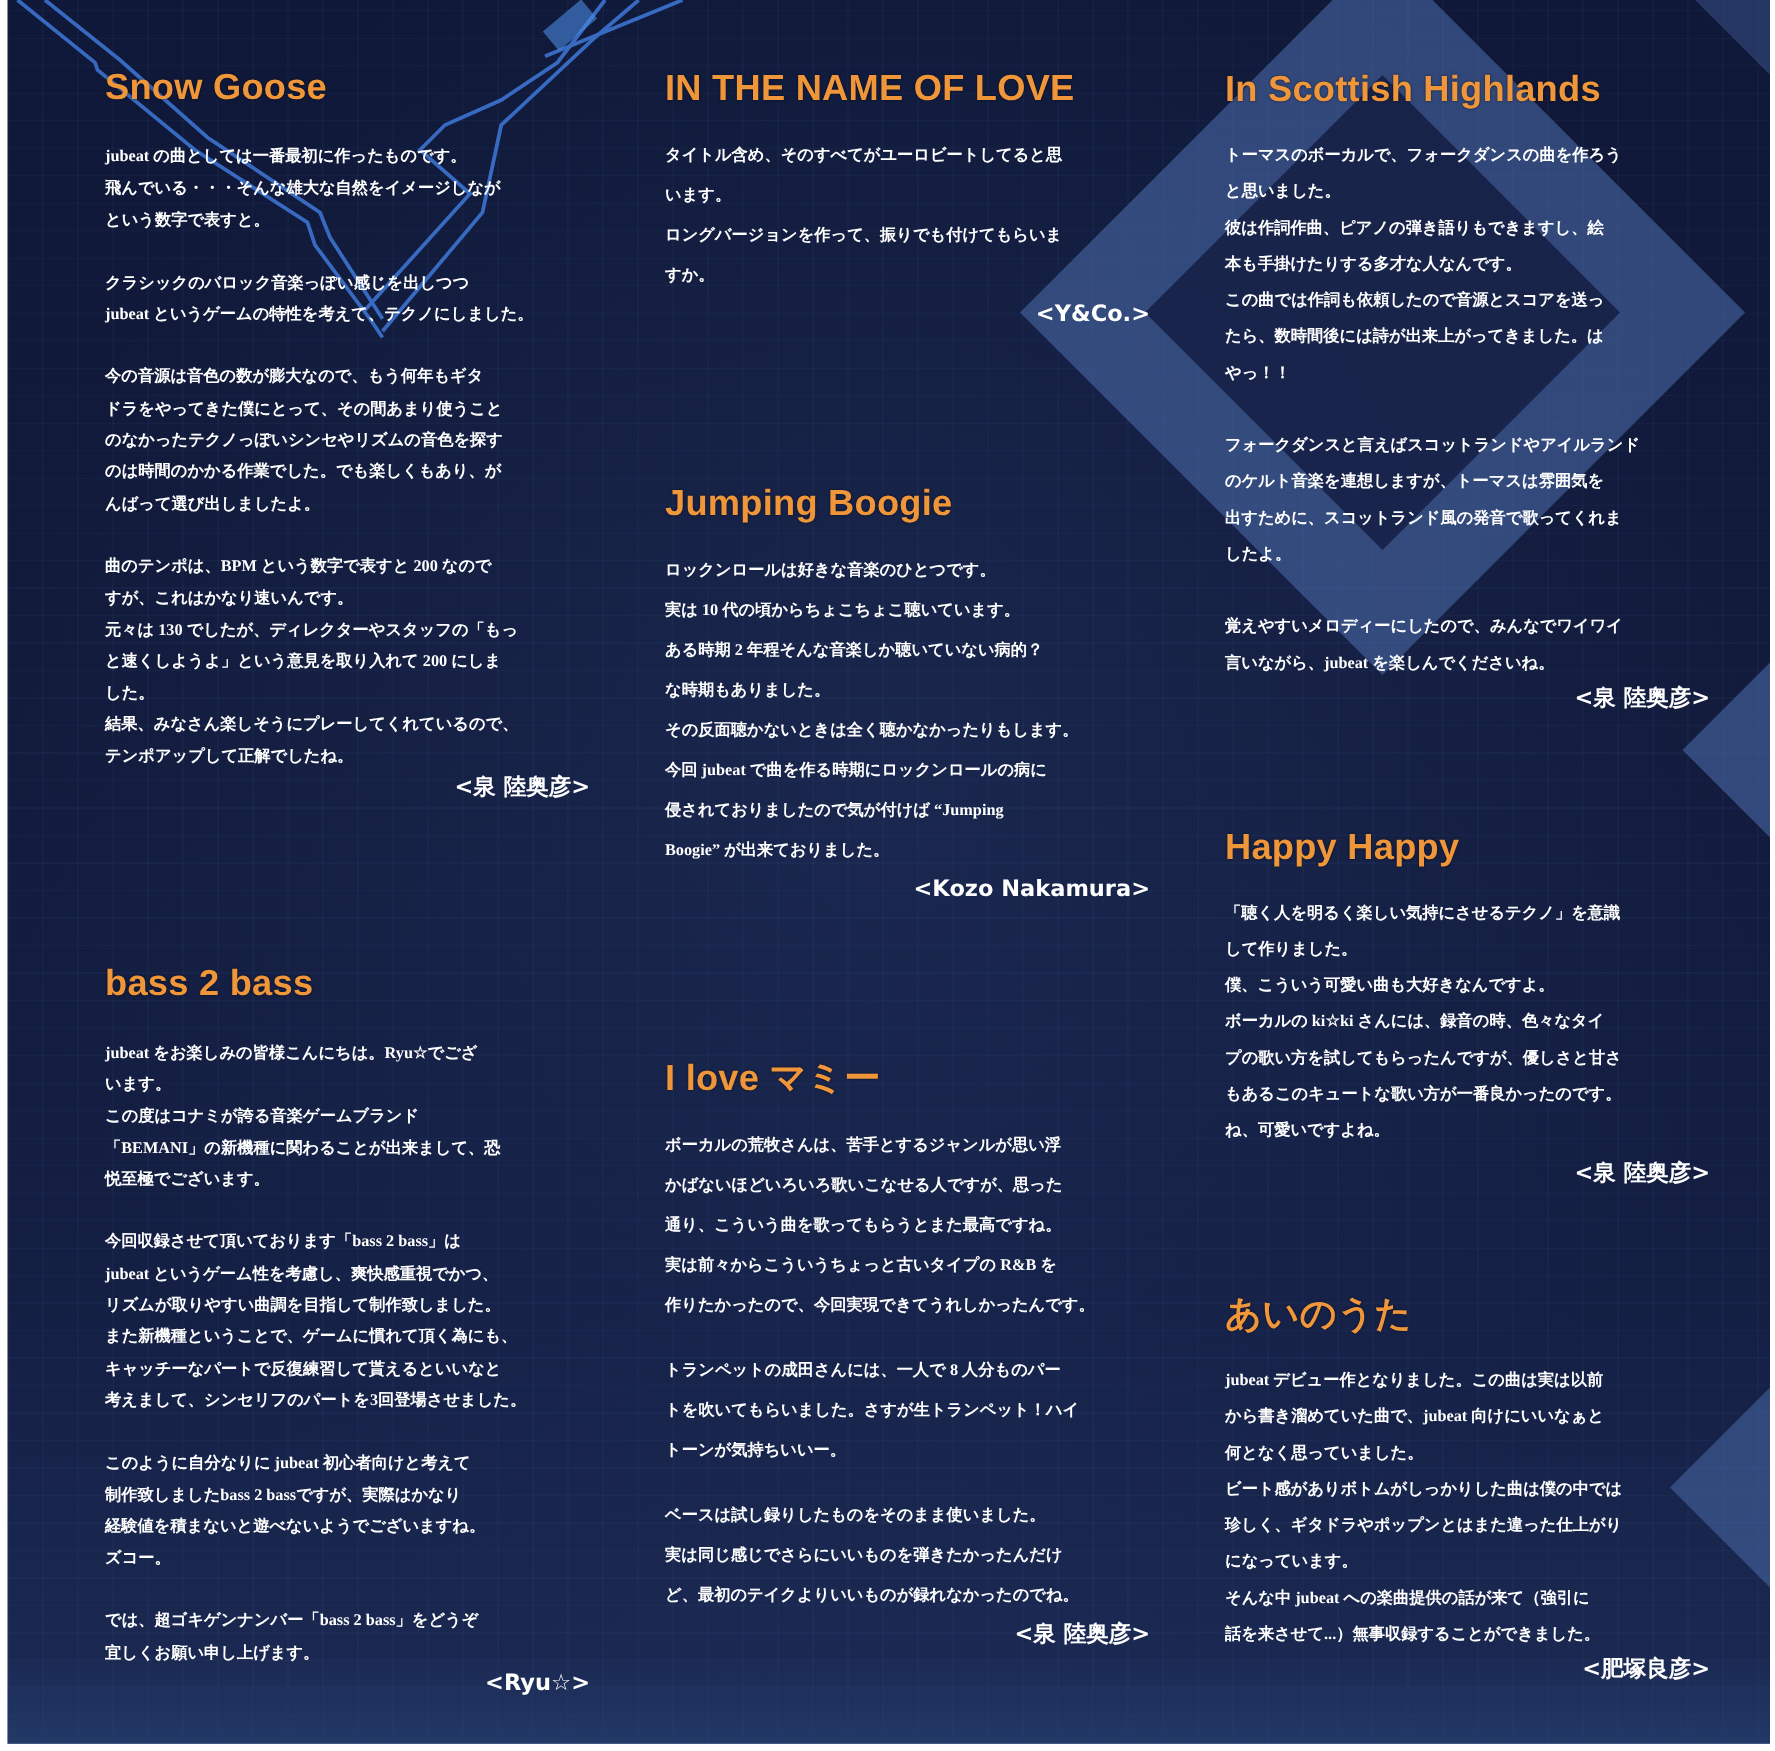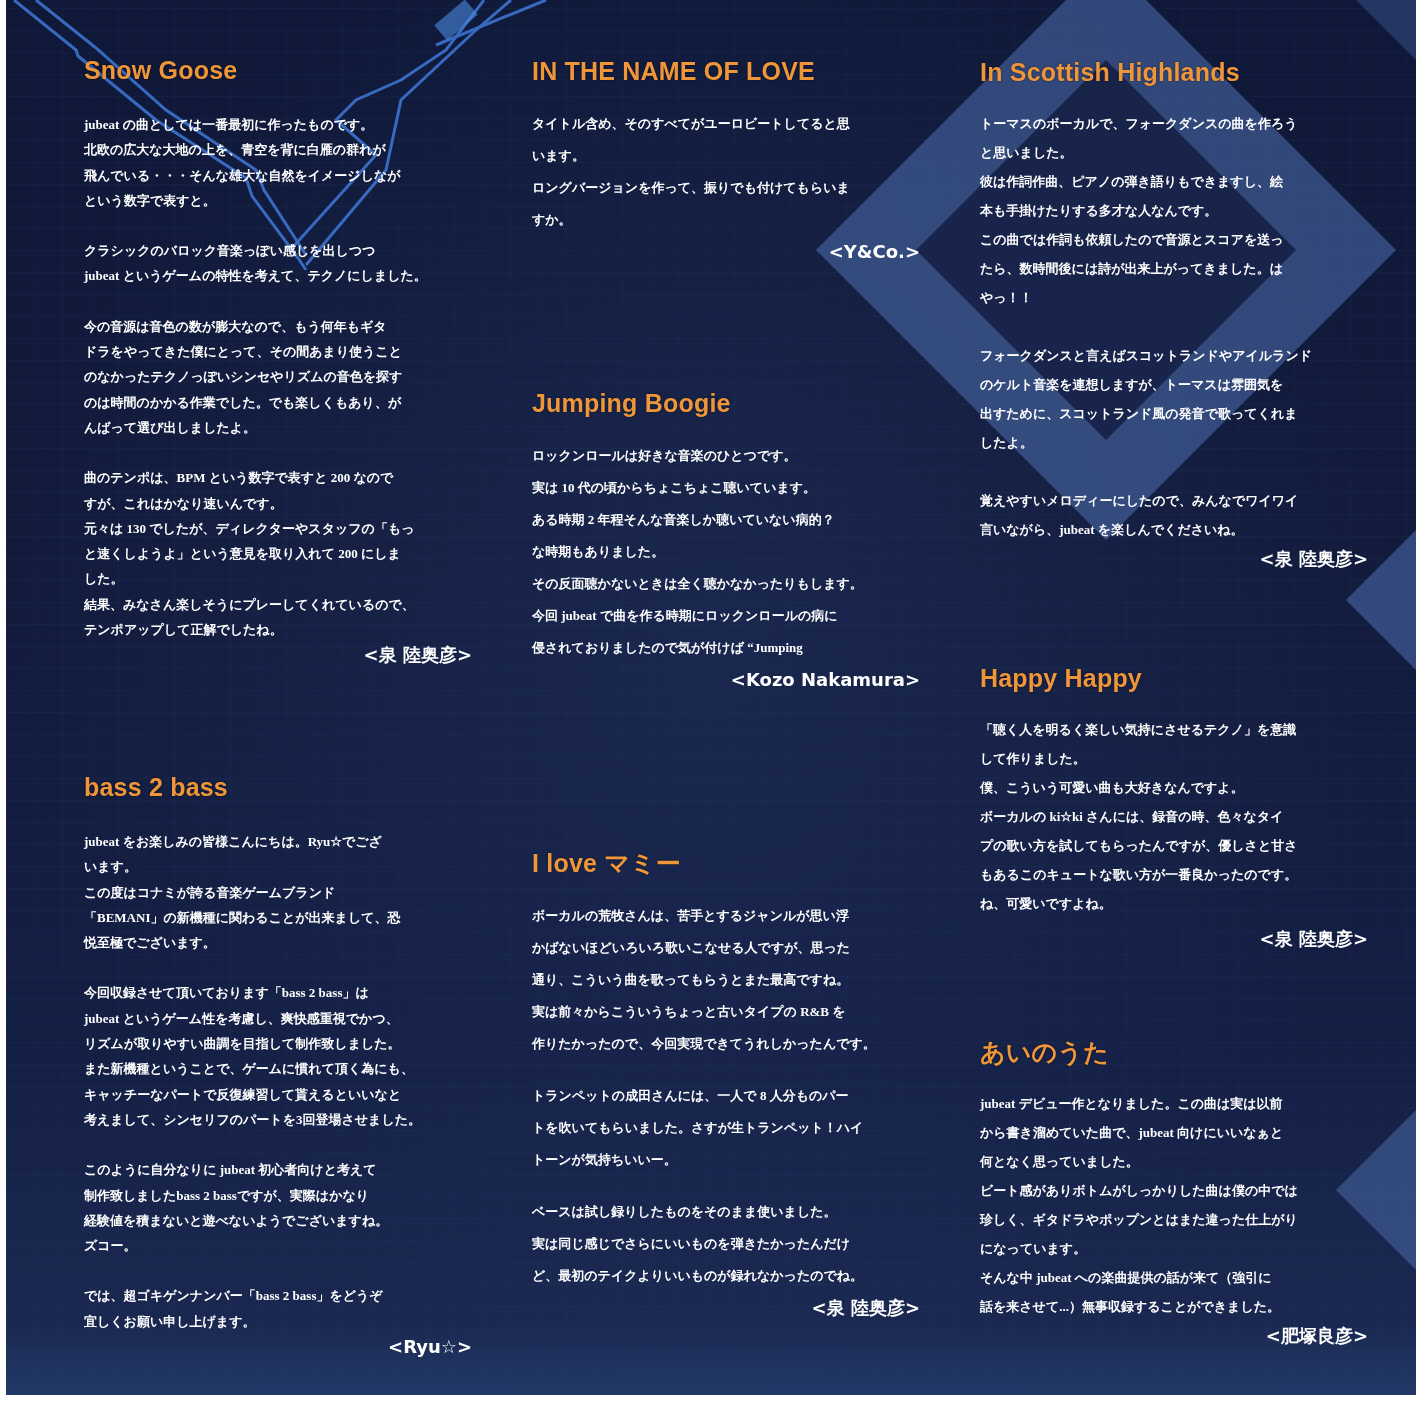--- a/index.html
+++ b/index.html
@@ -22,21 +22,21 @@
     background: linear-gradient(180deg, rgba(30,50,90,0) 0%, rgba(40,70,120,0.5) 100%);
   }
   svg.deco { position: absolute; left: 0; top: 0; }
   .col { position: absolute; width: 388px; }
   .col-1 { left: 78px; }
   .col-2 { left: 526px; width: 388px; }
   .col-3 { left: 974px; width: 388px; }
   .section { position: absolute; }
   .title {
     font-family: "Liberation Sans", "DejaVu Sans", sans-serif;
-    font-weight: bold; font-size: 25px; color: #f0963a;
+    font-weight: bold; font-size: 29px; color: #f0963a;
     margin: 0; line-height: 30px; letter-spacing: 0.2px;
     text-shadow: 0 0 2px rgba(0,0,0,0.6);
   }
   .body {
     font-family: Liberation Serif, serif;
     font-weight: bold; font-size: 13px; color: #ffffff; margin: 0;
     text-align: justify;
   }
   .body p { margin: 0; }
   .body .gap { height: 25px; }
@@ -73,21 +73,20 @@
     <polygon points="1410,530 1340,600 1410,670" fill="#4e6fae" opacity="0.55"></polygon>
     <polygon points="1410,1110 1330,1190 1410,1270" fill="#4e6fae" opacity="0.5"></polygon>
     <polygon points="1410,0 1350,0 1410,60" fill="#4e6fae" opacity="0.35"></polygon>
   </svg>
 
   <div class="col col-1">
     <div class="section" style="top:55px; width:388px;">
       <h2 class="title">Snow Goose</h2>
       <div class="body lh25" style="margin-top:27px;">
         <p>jubeat の曲としては一番最初に作ったものです。</p>
-        <p>北欧の広大な大地の上を、青空を背に白雁の群れが</p>
         <p>飛んでいる・・・そんな雄大な自然をイメージしなが</p>
         <p>という数字で表すと。</p>
         <div class="gap"></div>
         <p>クラシックのバロック音楽っぽい感じを出しつつ</p>
         <p>jubeat というゲームの特性を考えて、テクノにしました。</p>
         <div class="gap"></div>
         <p>今の音源は音色の数が膨大なので、もう何年もギタ</p>
         <p>ドラをやってきた僕にとって、その間あまり使うこと</p>
         <p>のなかったテクノっぽいシンセやリズムの音色を探す</p>
         <p>のは時間のかかる作業でした。でも楽しくもあり、が</p>
@@ -147,20 +146,21 @@
     <div class="section" style="top:388px; width:388px;">
       <h2 class="title">Jumping Boogie</h2>
       <div class="body lh32" style="margin-top:22px;">
         <p>ロックンロールは好きな音楽のひとつです。</p>
         <p>実は 10 代の頃からちょこちょこ聴いています。</p>
         <p>ある時期 2 年程そんな音楽しか聴いていない病的？</p>
         <p>な時期もありました。</p>
         <p>その反面聴かないときは全く聴かなかったりもします。</p>
         <p>今回 jubeat で曲を作る時期にロックンロールの病に</p>
         <p>侵されておりましたので気が付けば “Jumping</p>
+        <p>Boogie” が出来ておりました。</p>
       </div>
       <p class="sign lh32">&lt;Kozo Nakamura&gt;</p>
     </div>
 
     <div class="section" style="top:848px; width:388px;">
       <h2 class="title">I love マミー</h2>
       <div class="body lh32" style="margin-top:22px;">
         <p>ボーカルの荒牧さんは、苦手とするジャンルが思い浮</p>
         <p>かばないほどいろいろ歌いこなせる人ですが、思った</p>
         <p>通り、こういう曲を歌ってもらうとまた最高ですね。</p>

